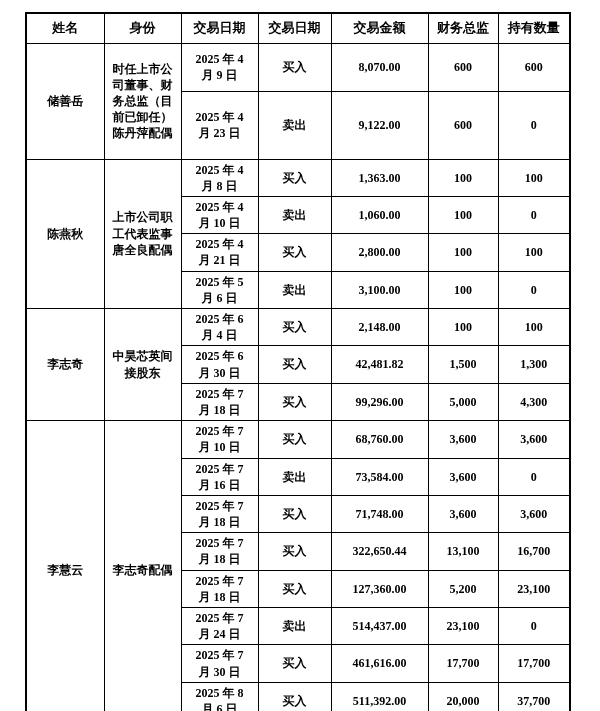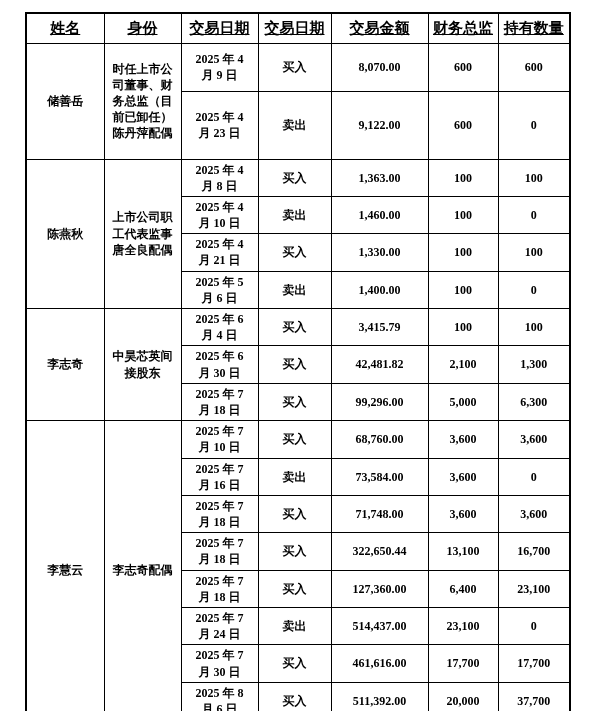--- a/index.html
+++ b/index.html
@@ -28,21 +28,21 @@
     font-size: 12px;
     font-weight: bold;
     text-align: center;
     vertical-align: middle;
     padding: 2px 4px;
     box-sizing: border-box;
     line-height: 1.35;
     overflow: hidden;
   }
   .disclosure thead tr { height: 30px; }
-  .disclosure th { font-size: 15px; text-decoration: underline; }
+  .disclosure th { font-size: 13px; }
   .col-identity { padding: 2px 11px; }
   .col-date { white-space: pre-line; }
   tr.rh-48 { height: 48px; }
   tr.rh-68 { height: 68px; }
   tr.rh-36 { height: 36px; }
   tr.rh-37 { height: 37px; }
   tr.rh-35 { height: 35px; }
 </style>
 </head>
 <body>
@@ -96,66 +96,66 @@
 月 8 日</td>
       <td>买入</td>
       <td>1,363.00</td>
       <td>100</td>
       <td>100</td>
     </tr>
     <tr class="rh-36">
       <td class="col-date">2025 年 4
 月 10 日</td>
       <td>卖出</td>
-      <td>1,460.00</td>
+      <td>1,060.00</td>
       <td>100</td>
       <td>0</td>
     </tr>
     <tr class="rh-36">
       <td class="col-date">2025 年 4
 月 21 日</td>
       <td>买入</td>
-      <td>1,330.00</td>
+      <td>2,800.00</td>
       <td>100</td>
       <td>100</td>
     </tr>
     <tr class="rh-36">
       <td class="col-date">2025 年 5
 月 6 日</td>
       <td>卖出</td>
-      <td>1,400.00</td>
+      <td>3,100.00</td>
       <td>100</td>
       <td>0</td>
     </tr>
 
     <tr class="rh-37">
       <td rowspan="3" class="col-name">李志奇</td>
       <td rowspan="3" class="col-identity">中昊芯英间接股东</td>
       <td class="col-date">2025 年 6
 月 4 日</td>
       <td>买入</td>
-      <td>3,415.79</td>
+      <td>2,148.00</td>
       <td>100</td>
       <td>100</td>
     </tr>
     <tr class="rh-37">
       <td class="col-date">2025 年 6
 月 30 日</td>
       <td>买入</td>
       <td>42,481.82</td>
-      <td>2,100</td>
+      <td>1,500</td>
       <td>1,300</td>
     </tr>
     <tr class="rh-37">
       <td class="col-date">2025 年 7
 月 18 日</td>
       <td>买入</td>
       <td>99,296.00</td>
       <td>5,000</td>
-      <td>6,300</td>
+      <td>4,300</td>
     </tr>
 
     <tr class="rh-35">
       <td rowspan="8" class="col-name">李慧云</td>
       <td rowspan="8" class="col-identity">李志奇配偶</td>
       <td class="col-date">2025 年 7
 月 10 日</td>
       <td>买入</td>
       <td>68,760.00</td>
       <td>3,600</td>
@@ -183,21 +183,21 @@
       <td>买入</td>
       <td>322,650.44</td>
       <td>13,100</td>
       <td>16,700</td>
     </tr>
     <tr class="rh-35">
       <td class="col-date">2025 年 7
 月 18 日</td>
       <td>买入</td>
       <td>127,360.00</td>
-      <td>6,400</td>
+      <td>5,200</td>
       <td>23,100</td>
     </tr>
     <tr class="rh-35">
       <td class="col-date">2025 年 7
 月 24 日</td>
       <td>卖出</td>
       <td>514,437.00</td>
       <td>23,100</td>
       <td>0</td>
     </tr>

